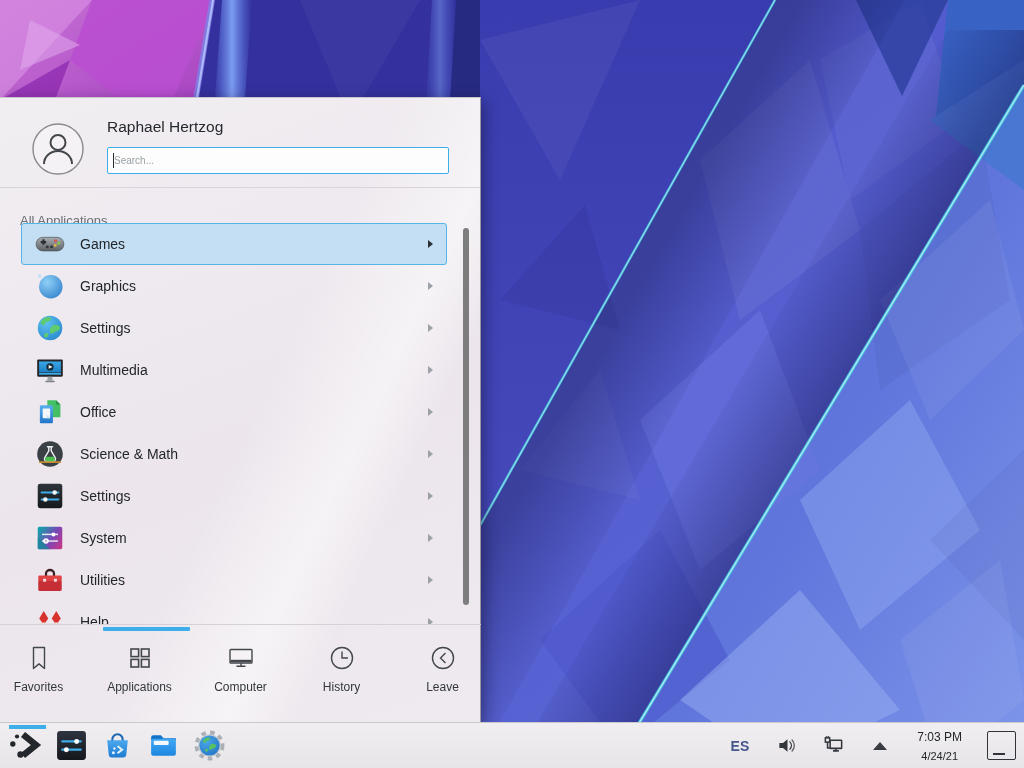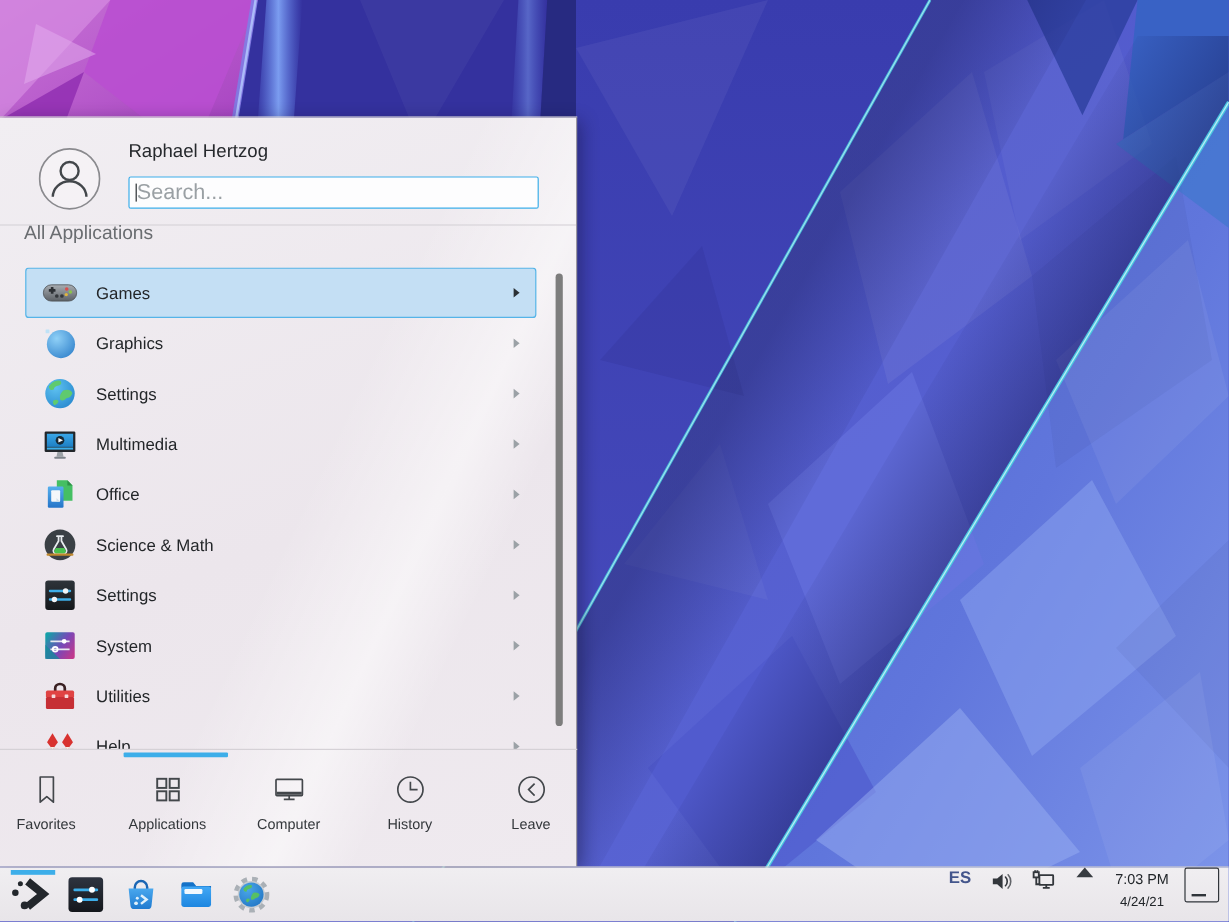--- a/index.html
+++ b/index.html
@@ -18,27 +18,27 @@
     border-right:1px solid #9b97a0;
     border-top:1px solid #c9c5cc;
     box-shadow:4px 4px 14px rgba(15,10,40,0.4);
   }
   .kk-header { position:absolute; top:0; left:0; right:0; height:90px; border-bottom:1px solid #d8d4d9; }
   .avatar { position:absolute; left:32px; top:25px; width:52px; height:52px; }
   .user-name { position:absolute; left:107px; top:20px; font-size:15.5px; color:#26292d; }
   .search {
     position:absolute; left:107px; top:49px; width:342px; height:27px;
     border:1px solid #3daee9; border-radius:2px; background:#fdfdfe;
-    font-family:"Liberation Sans", sans-serif; font-size:18px; color:#26292d;
+    font-family:"Liberation Sans", sans-serif; font-size:10px; color:#26292d;
     padding:0 6px; outline:none;
   }
   .search::placeholder { color:#9aa0a4; opacity:1; }
   .caret-line { position:absolute; left:113px; top:55px; width:1px; height:15px; background:#2a2e32; }
 
-  .section-label { position:absolute; left:20px; top:88px; font-size:16px; color:#6a6d71; }
+  .section-label { position:absolute; left:20px; top:115px; font-size:13px; color:#6a6d71; }
 
   .menu-list { position:absolute; left:0; top:125px; width:481px; height:402px; overflow:hidden; }
   .menu-item {
     position:relative; margin:0 34px 0 21px; height:42px;
     display:flex; align-items:center; padding:0 13px 0 12px;
     border:1px solid transparent; border-radius:3px;
   }
   .menu-item.selected { background:#c4dff4; border-color:#55b4e8; }
   .mi-icon { width:32px; height:32px; flex:0 0 32px; display:flex; align-items:center; justify-content:center; }
   .mi-icon svg { width:32px; height:32px; display:block; }
@@ -63,21 +63,21 @@
     position:absolute; left:0; bottom:0; width:1024px; height:46px;
     background:linear-gradient(#f0eef1, #e8e5e9);
     border-top:1px solid #cbc8cd;
     display:flex; align-items:center;
   }
   .launcher-btn { position:relative; width:48px; height:46px; display:flex; align-items:center; justify-content:center; }
   .active-bar { position:absolute; left:9px; top:2px; width:37px; height:4px; background:#3daee9; }
   .task-icon { width:46px; height:46px; display:flex; align-items:center; justify-content:center; }
   .task-icon svg { width:33px; height:33px; display:block; }
 
-  .tb-right { margin-left:auto; display:flex; align-items:flex-start; height:46px; }
+  .tb-right { margin-left:auto; display:flex; align-items:center; height:46px;gap:12px; }
   .kb-layout { font-size:14px; font-weight:bold; color:#44568c; padding:0 9px; }
   .tray-ic { width:24px; height:24px; margin:0 5px; display:flex; align-items:center; justify-content:center; }
   .caret-up { width:0; height:0; margin:0 11px; border-left:7px solid transparent; border-right:7px solid transparent; border-bottom:8px solid #383c41; }
   .clock { display:flex; flex-direction:column; align-items:center; margin:0 7px; }
   .clock-time { font-size:12px; line-height:21px; color:#22262a; }
   .clock-date { font-size:11px; line-height:16px; color:#22262a; }
   .show-desktop { position:relative; width:29px; height:29px; border:1.6px solid #30343a; border-radius:2px; margin:0 8px 0 6px; }
   .show-desktop .inner-line { position:absolute; left:5px; bottom:4px; width:12px; height:2px; background:#30343a; }
 </style>
 </head>

